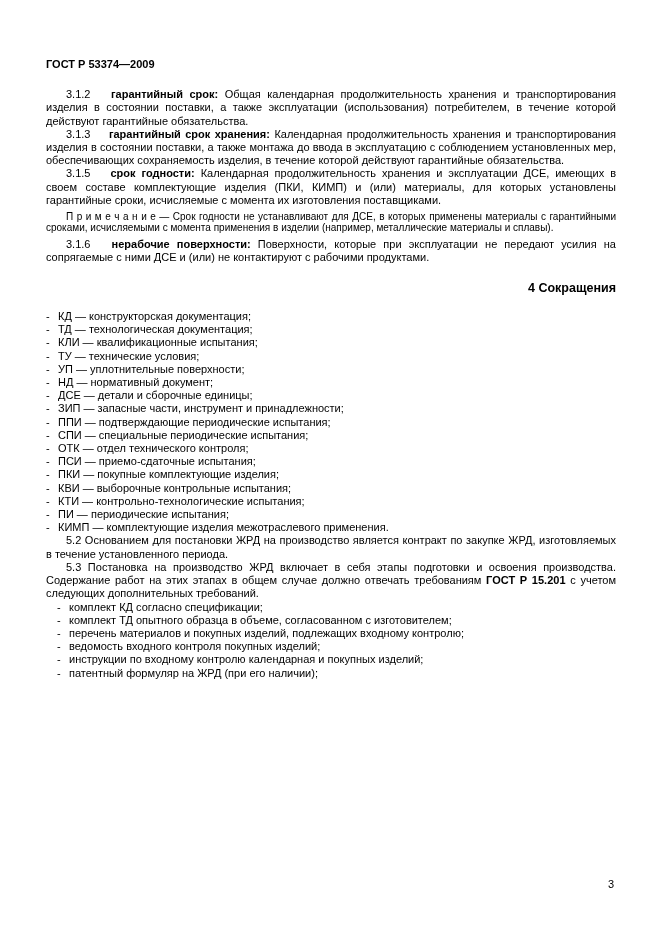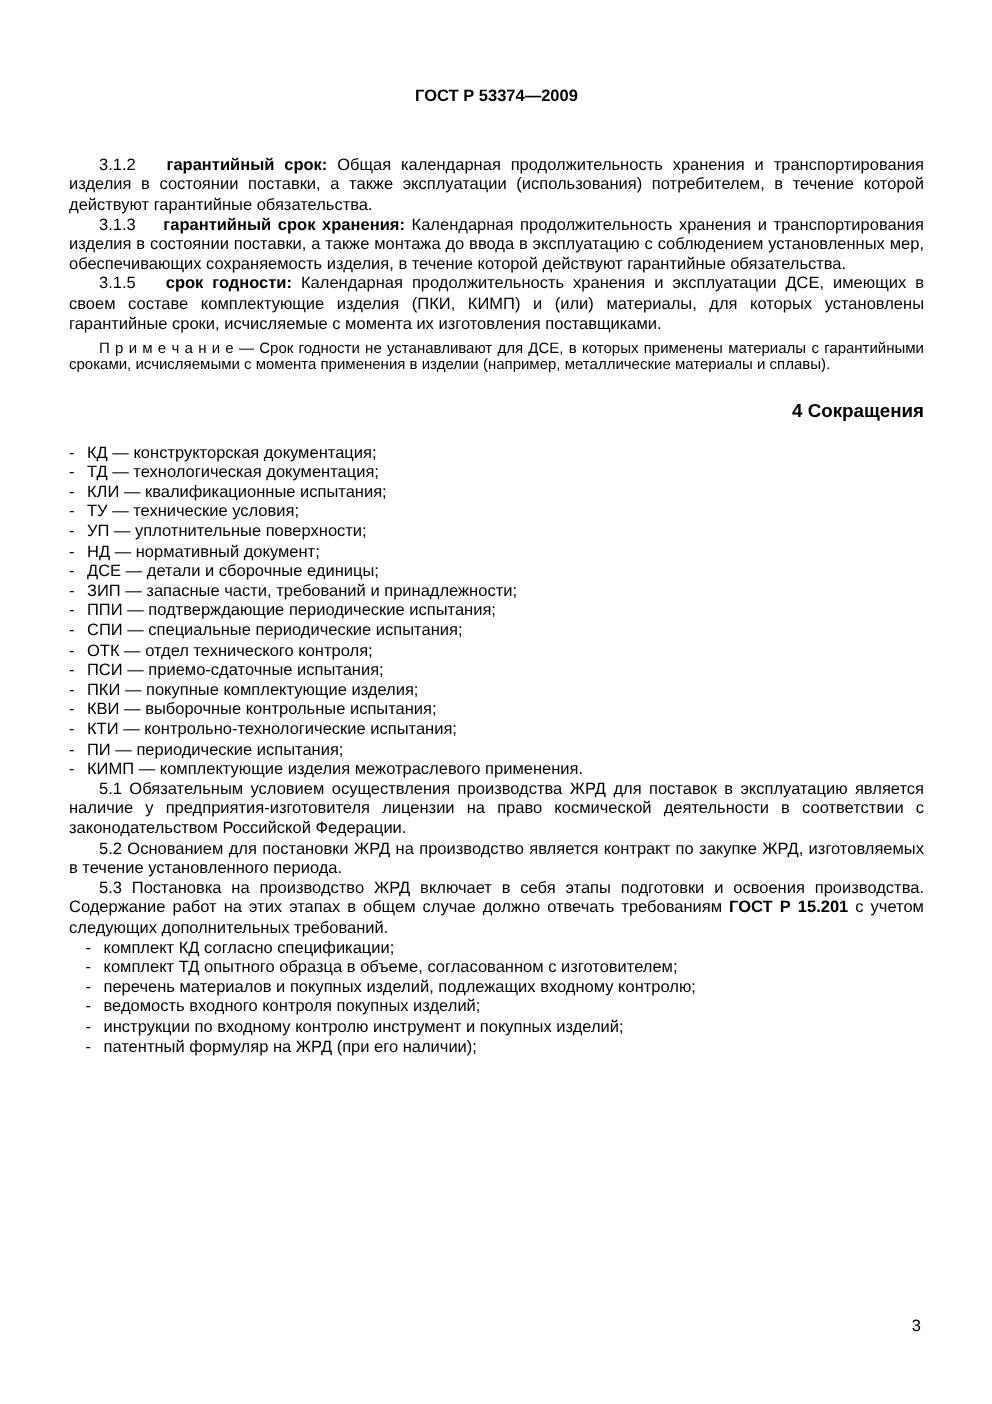--- a/index.html
+++ b/index.html
@@ -19,24 +19,24 @@
   .content {
     position: absolute;
     left: 46px;
     top: 58px;
     width: 570px;
     font-size: 11px;
     line-height: 13.2px;
     text-align: justify;
   }
   .doc-header {
-    text-align: center;
+    text-align: left;
     font-weight: bold;
     font-size: 11px;
-    margin-bottom: 33px;
+    margin-bottom: 17px;
   }
   .para { margin: 0; text-indent: 20px; }
   .para.no-indent { text-indent: 0; }
   .term-name { font-weight: bold; margin-left: 14px; }
   .note {
     font-size: 10px;
     line-height: 11.3px;
     margin: 4px 0;
     text-indent: 20px;
   }
@@ -87,20 +87,23 @@
       <span class="term-name">гарантийный срок хранения:</span>
       <span>Календарная продолжительность хранения и транспортирования изделия в состоянии поставки, а также монтажа до ввода в эксплуатацию с соблюдением установленных мер, обеспечивающих сохраняемость изделия, в течение которой действуют гарантийные обязательства.</span></p>
 
 
     <p class="para"><span>3.1.5</span>
       <span class="term-name">срок годности:</span>
       <span>Календарная продолжительность хранения и эксплуатации ДСЕ, имеющих в своем составе комплектующие изделия (ПКИ, КИМП) и (или) материалы, для которых установлены гарантийные сроки, исчисляемые с момента их изготовления поставщиками.</span></p>
 
     <p class="note">П р и м е ч а н и е — Срок годности не устанавливают для ДСЕ, в которых применены материалы с гарантийными сроками, исчисляемыми с момента применения в изделии (например, металлические материалы и сплавы).</p>
 
+    <p class="para"><span>3.1.6</span>
+      <span class="term-name">нерабочие поверхности:</span>
+      <span>Поверхности, которые при эксплуатации не передают усилия на сопрягаемые с ними ДСЕ и (или) не контактируют с рабочими продуктами.</span></p>
 
     <h2 class="section-title">4  Сокращения</h2>
 
     <div class="list">
       <div class="li">
           <span class="marker">-</span>
           <span class="li-text">КД — конструкторская документация;</span>
         </div>
       <div class="li">
           <span class="marker">-</span>
@@ -121,21 +124,21 @@
       <div class="li">
           <span class="marker">-</span>
           <span class="li-text">НД — нормативный документ;</span>
         </div>
       <div class="li">
           <span class="marker">-</span>
           <span class="li-text">ДСЕ — детали и сборочные единицы;</span>
         </div>
       <div class="li">
           <span class="marker">-</span>
-          <span class="li-text">ЗИП — запасные части, требований и принадлежности;</span>
+          <span class="li-text">ЗИП — запасные части, инструмент и принадлежности;</span>
         </div>
       <div class="li">
           <span class="marker">-</span>
           <span class="li-text">ППИ — подтверждающие периодические испытания;</span>
         </div>
       <div class="li">
           <span class="marker">-</span>
           <span class="li-text">СПИ — специальные периодические испытания;</span>
         </div>
       <div class="li">
@@ -162,21 +165,20 @@
           <span class="marker">-</span>
           <span class="li-text">ПИ — периодические испытания;</span>
         </div>
       <div class="li">
           <span class="marker">-</span>
           <span class="li-text">КИМП — комплектующие изделия межотраслевого применения.</span>
         </div>
     </div>
 
 
-    <p class="para">5.1  Обязательным условием осуществления производства ЖРД для поставок в эксплуатацию является наличие у предприятия-изготовителя лицензии на право космической деятельности в соответствии с законодательством Российской Федерации.</p>
     <p class="para">5.2  Основанием для постановки ЖРД на производство является контракт по закупке ЖРД, изготовляемых в течение установленного периода.</p>
     <p class="para"><span>5.3  Постановка на производство ЖРД включает в себя этапы подготовки и освоения производства. Содержание работ на этих этапах в общем случае должно отвечать требованиям </span><span class="ref-bold">ГОСТ Р 15.201</span><span> с учетом следующих дополнительных требований.</span></p>
 
     <div class="list indented">
       <div class="li">
           <span class="marker">-</span>
           <span class="li-text">комплект КД согласно спецификации;</span>
         </div>
       <div class="li">
           <span class="marker">-</span>
@@ -185,21 +187,21 @@
       <div class="li">
           <span class="marker">-</span>
           <span class="li-text">перечень материалов и покупных изделий, подлежащих входному контролю;</span>
         </div>
       <div class="li">
           <span class="marker">-</span>
           <span class="li-text">ведомость входного контроля покупных изделий;</span>
         </div>
       <div class="li">
           <span class="marker">-</span>
-          <span class="li-text">инструкции по входному контролю инструмент и покупных изделий;</span>
+          <span class="li-text">инструкции по входному контролю календарная и покупных изделий;</span>
         </div>
       <div class="li">
           <span class="marker">-</span>
           <span class="li-text">патентный формуляр на ЖРД (при его наличии);</span>
         </div>
     </div>
 
   </div>
 
   <div class="page-number">3</div>

